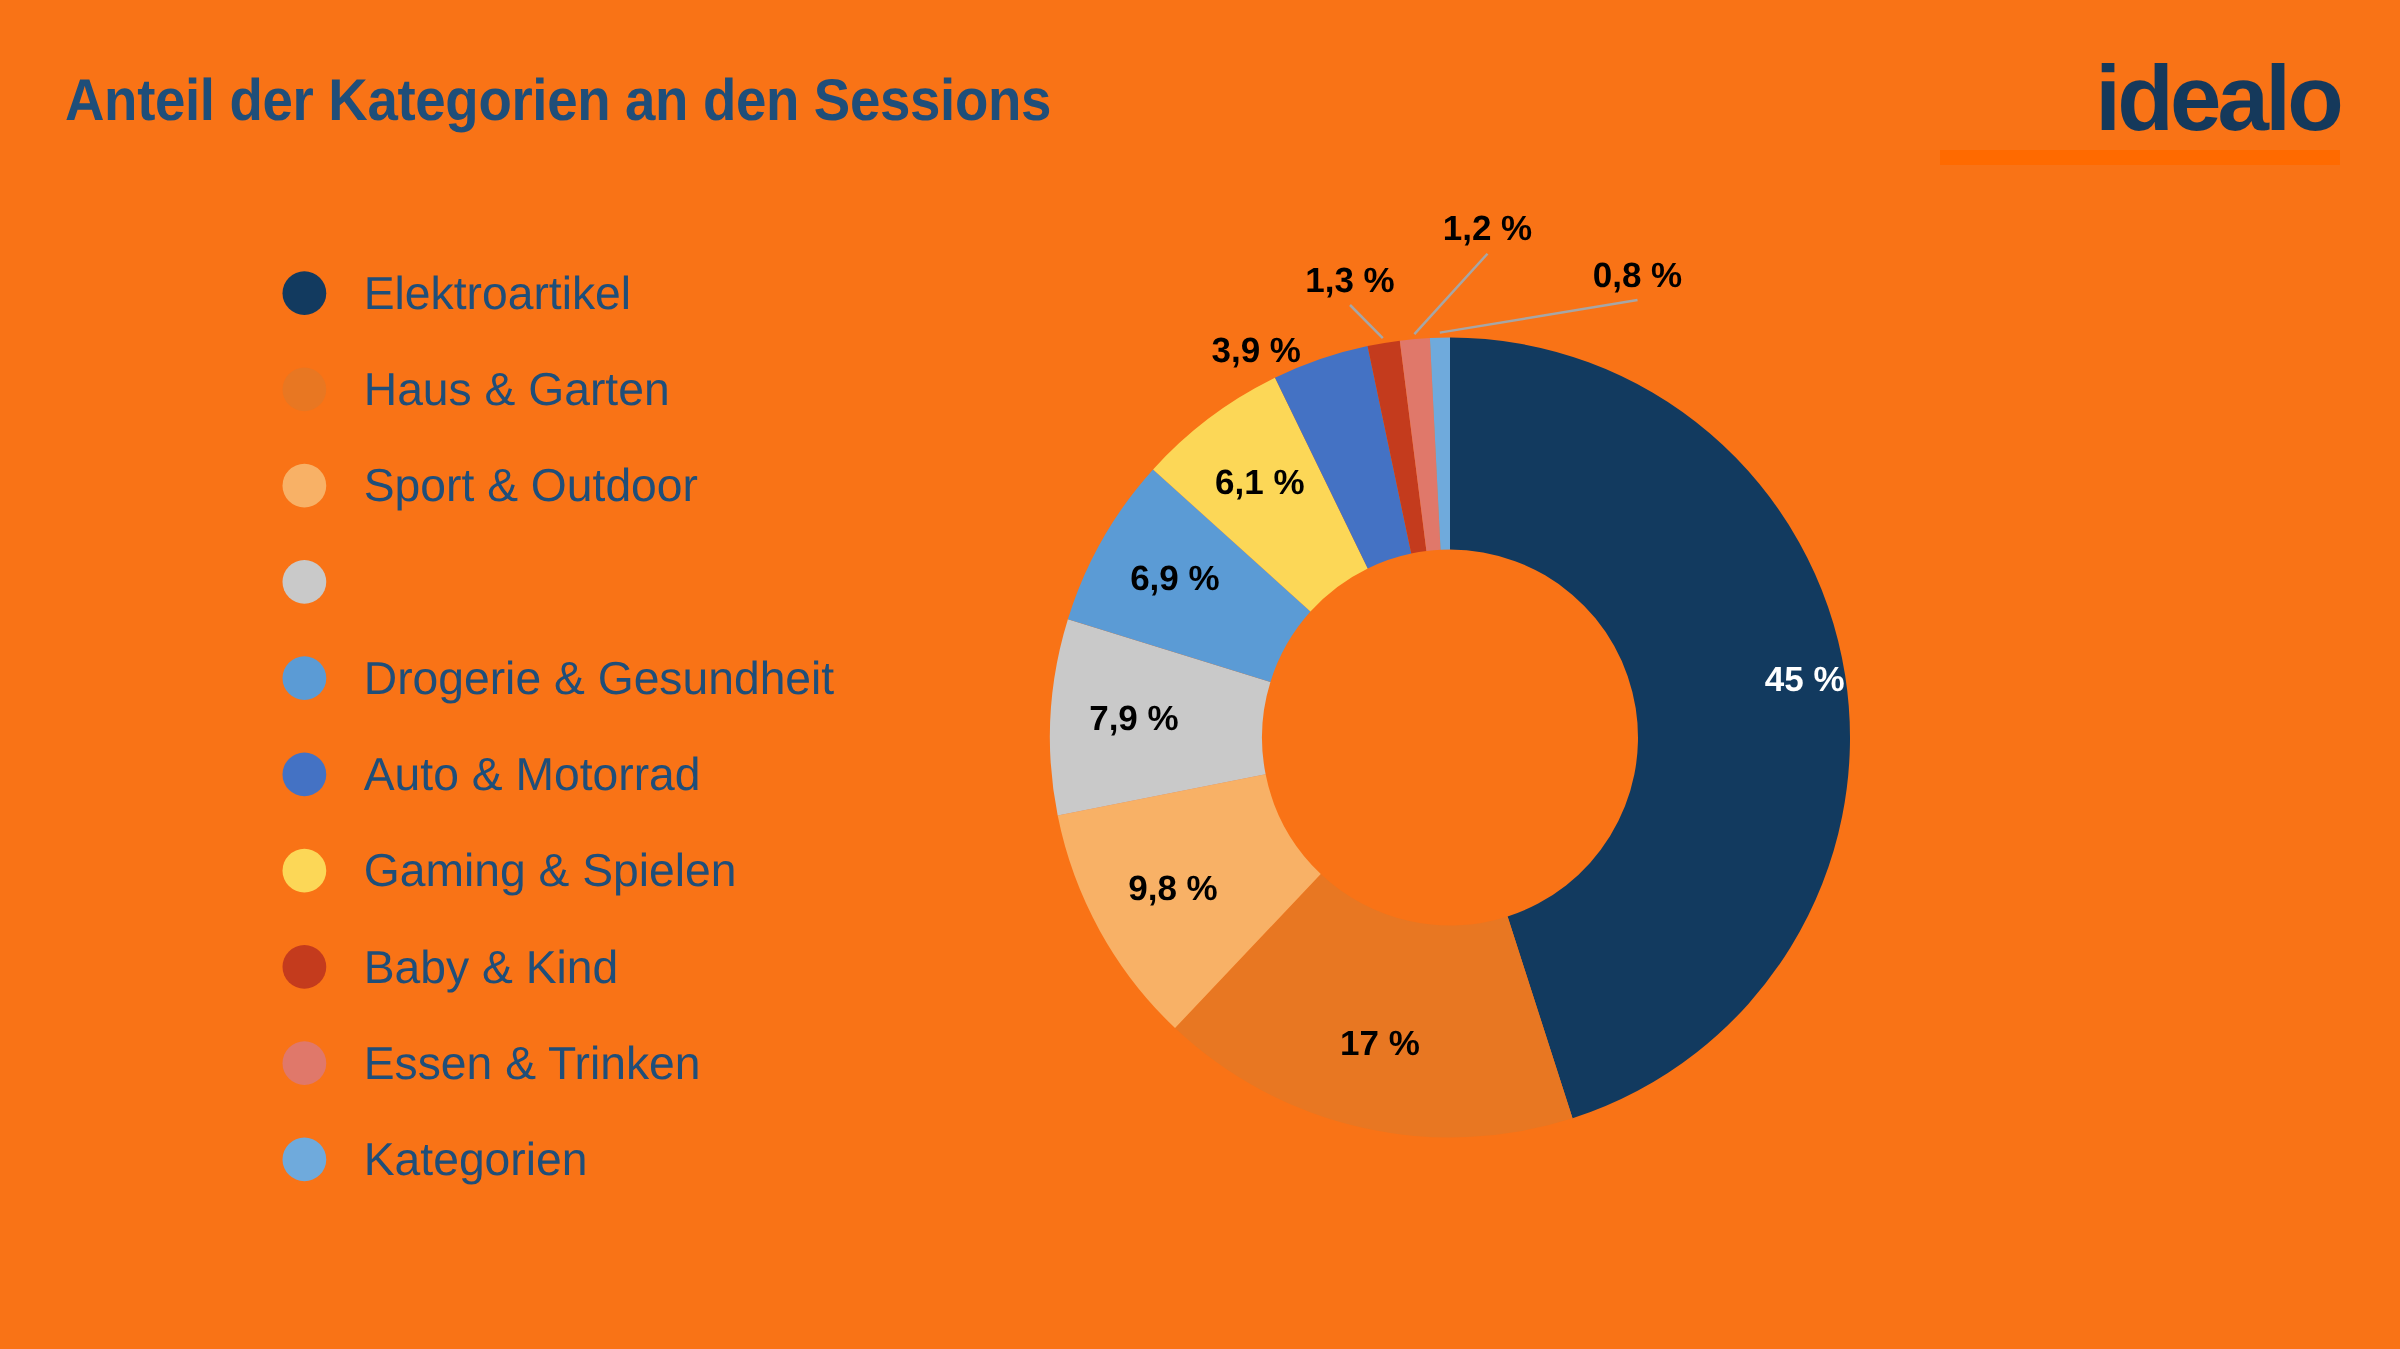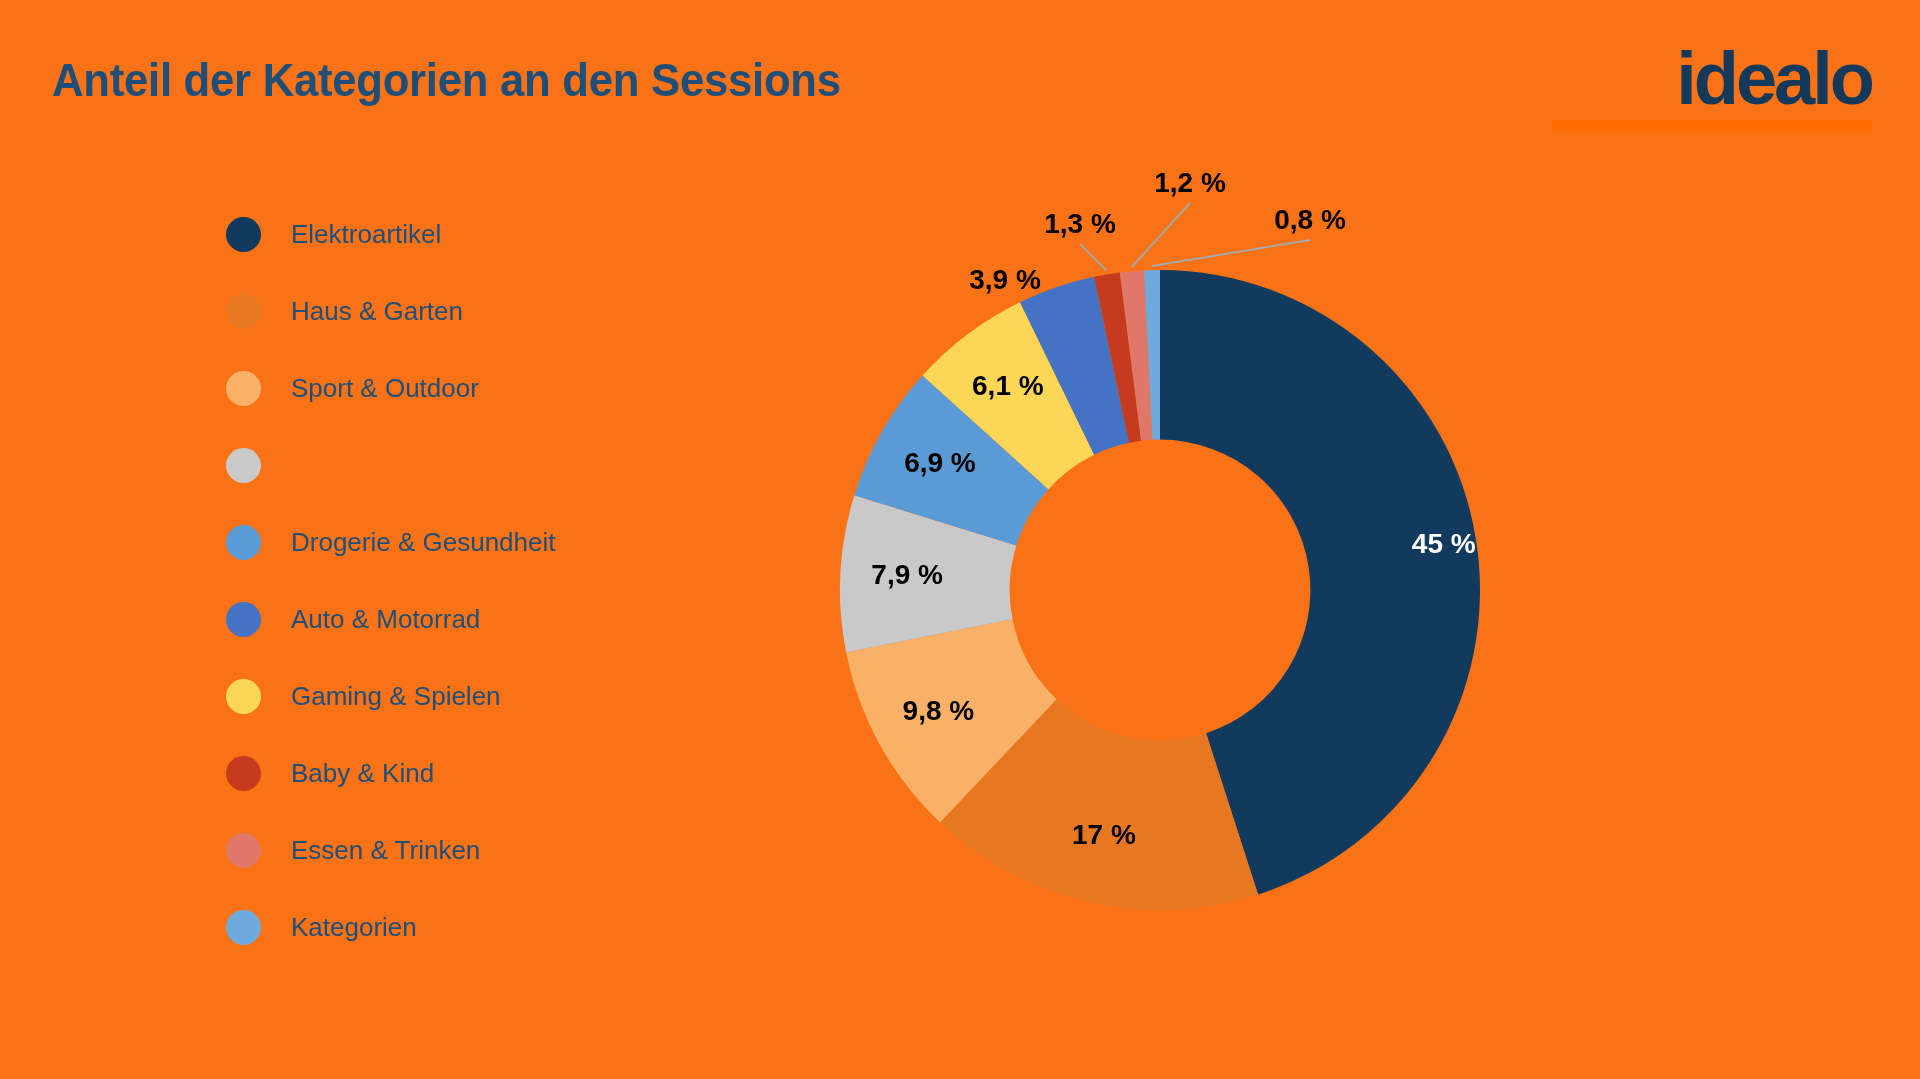--- a/index.html
+++ b/index.html
@@ -71,21 +71,21 @@
     height: 77px;
   }
   .legend-dot {
     width: 35px;
     height: 35px;
     border-radius: 50%;
     flex: 0 0 auto;
   }
   .legend-label {
     margin-left: 30px;
-    font-size: 26px;
+    font-size: 37px;
     color: #1F4E79;
     white-space: nowrap;
   }
 
   
   #donut-chart {
     position: absolute;
     left: 800px;
     top: 150px;
     width: 740px;

